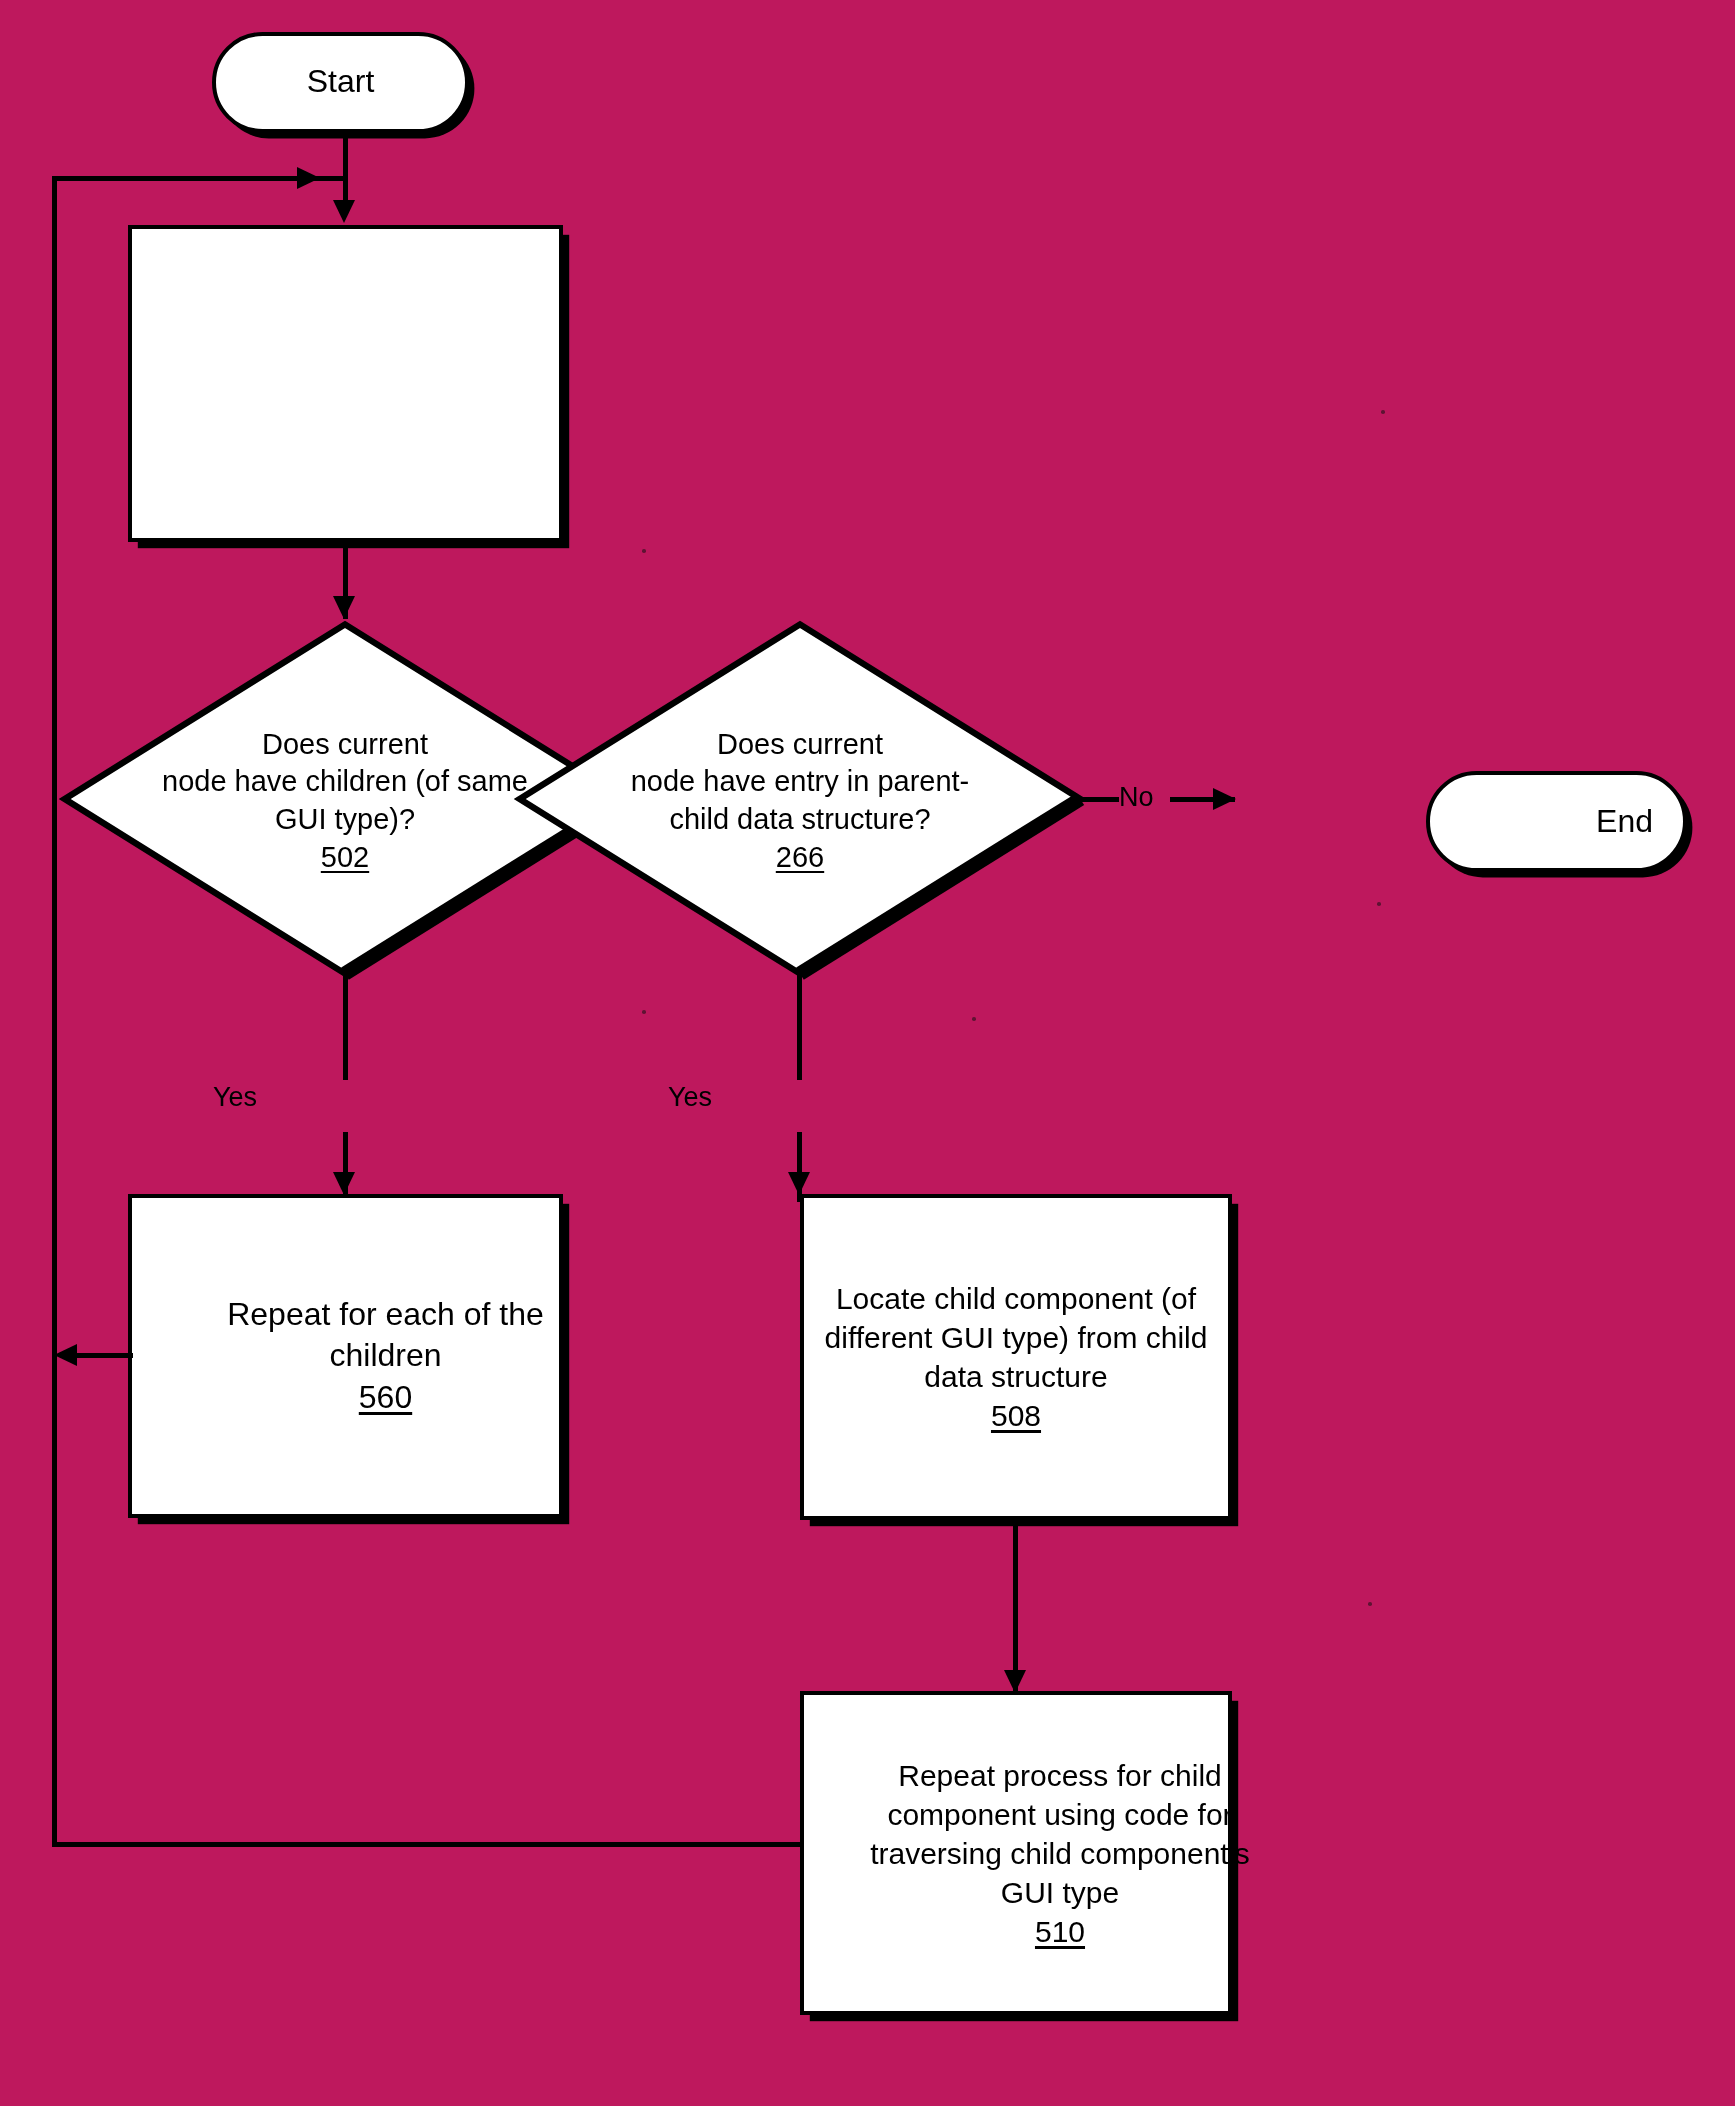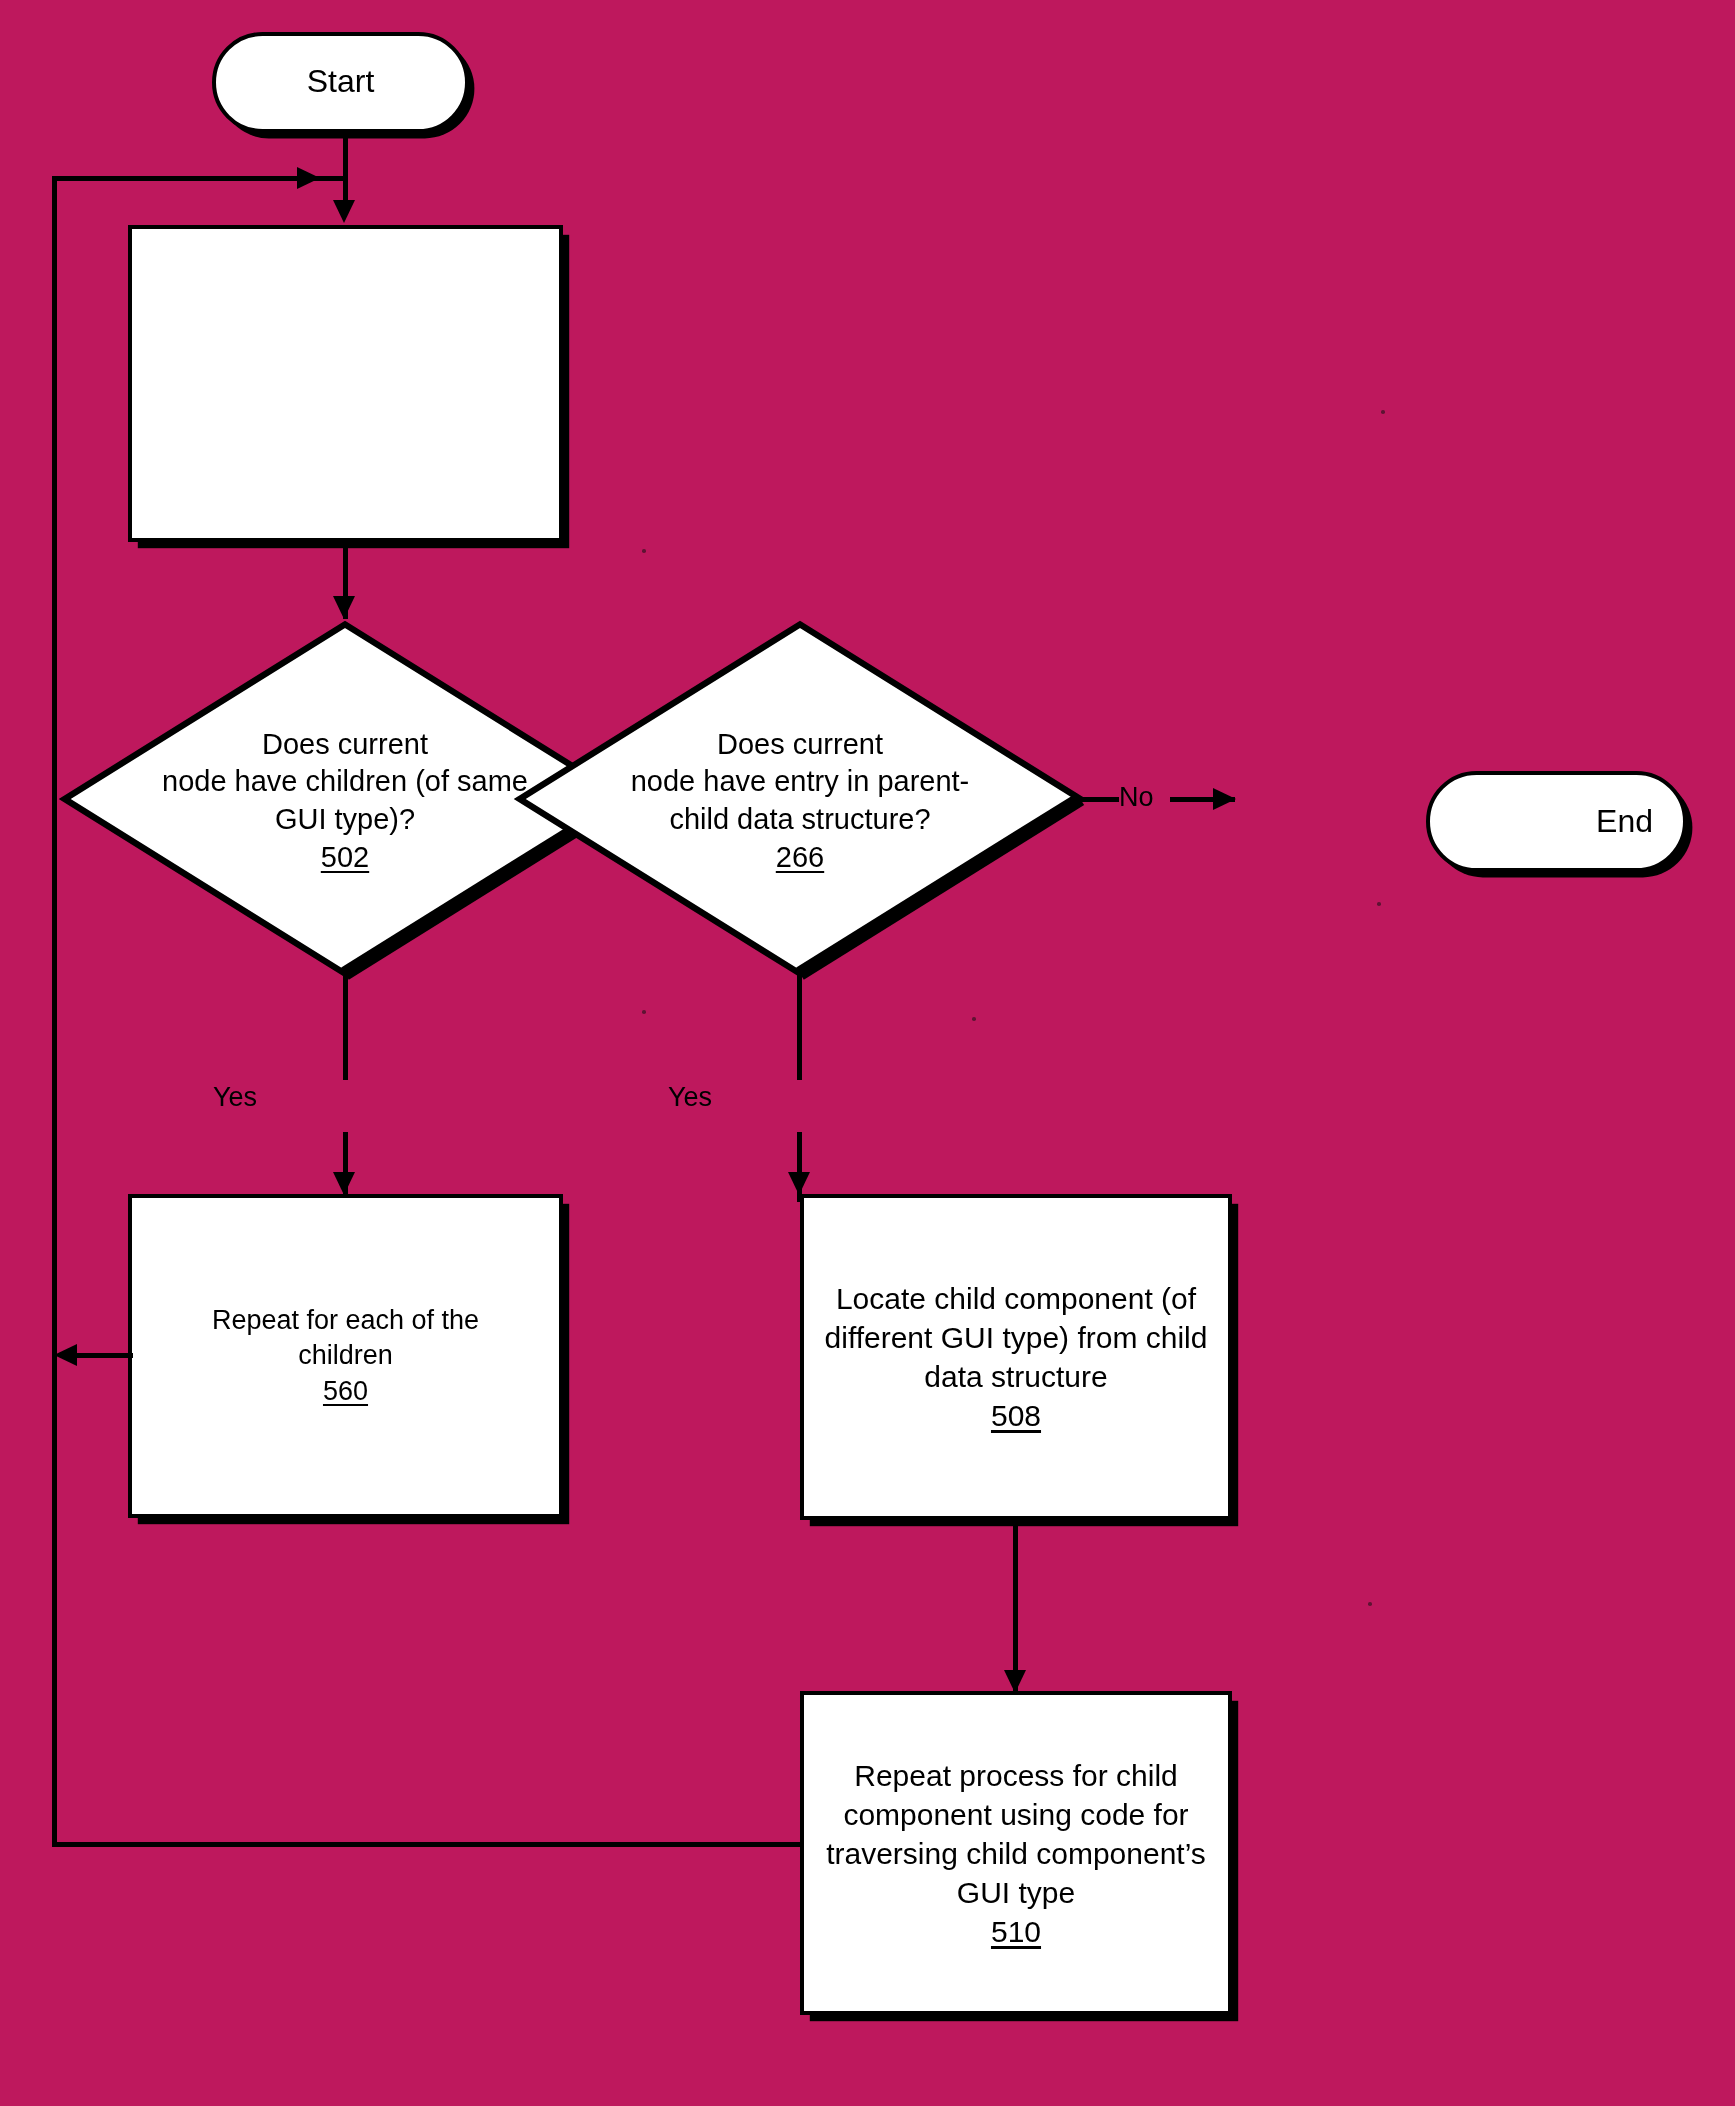--- a/index.html
+++ b/index.html
@@ -156,21 +156,21 @@
   <div class="edge-label" style="left:660px;top:782px;">No</div>
   <div class="hline" style="left:711px;top:797px;width:63px;"></div>
   <div class="arrow-right" style="left:752px;top:788px;"></div>
 
   <div class="vline" style="left:343px;top:974px;height:106px;"></div>
   <div class="edge-label" style="left:213px;top:1082px;">Yes</div>
   <div class="vline" style="left:343px;top:1132px;height:70px;"></div>
   <div class="arrow-down" style="left:333px;top:1172px;"></div>
 
   <div class="procbox" style="left:128px;top:1194px;width:435px;height:324px;"></div>
-  <div class="node-text" style="left:128px;top:1194px;width:435px;height:324px;font-size:27px;">
+  <div class="node-text" style="left:136px;top:1194px;width:435px;height:324px;font-size:32px;padding-left:32px;">
     <span>Repeat for each of the
 children</span>
     <span class="ref">560</span>
   </div>
 
   <div class="hline" style="left:68px;top:1353px;width:65px;"></div>
   <div class="arrow-left" style="left:54px;top:1344px;"></div>
 
   <div class="diamond-wrap" style="left:514px;top:619px;width:572px;height:360px;">
     <svg width="572" height="360" viewBox="0 0 635 400" xmlns="http://www.w3.org/2000/svg">
@@ -203,21 +203,21 @@
     <span>Locate child component (of
 different GUI type) from child
 data structure</span>
     <span class="ref">508</span>
   </div>
 
   <div class="vline" style="left:1013px;top:1520px;height:176px;"></div>
   <div class="arrow-down" style="left:1004px;top:1670px;"></div>
 
   <div class="procbox" style="left:800px;top:1691px;width:432px;height:324px;"></div>
-  <div class="node-text" style="left:800px;top:1691px;width:432px;height:324px;font-size:30px;">
+  <div class="node-text" style="left:800px;top:1691px;width:432px;height:324px;font-size:30px;padding-left:44px;">
     <span>Repeat process for child
 component using code for
 traversing child component’s
 GUI type</span>
     <span class="ref">510</span>
   </div>
 
 </div>
 
 

